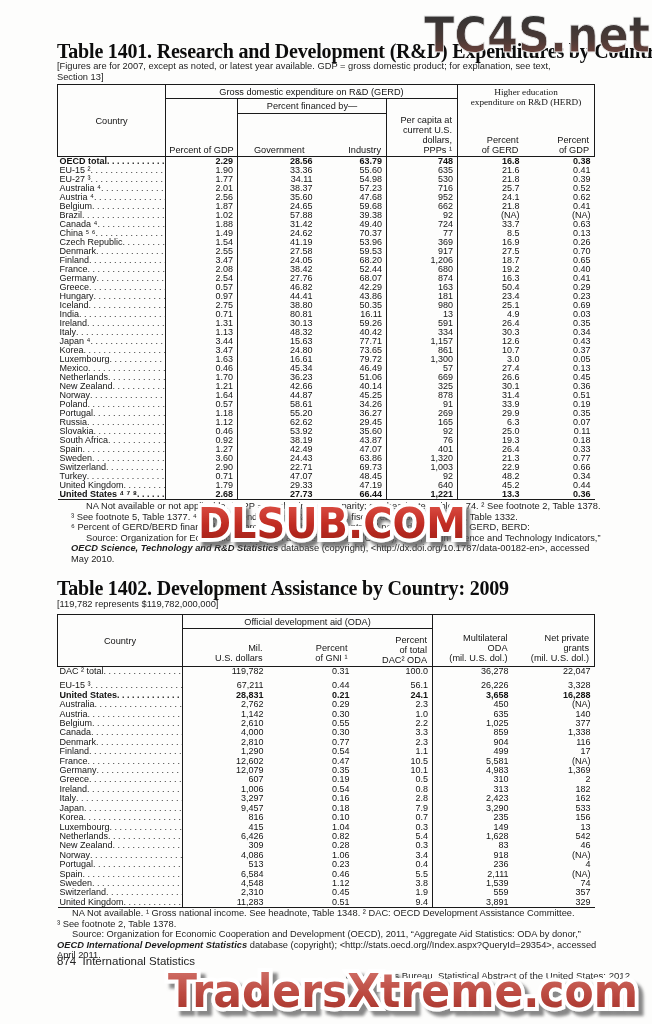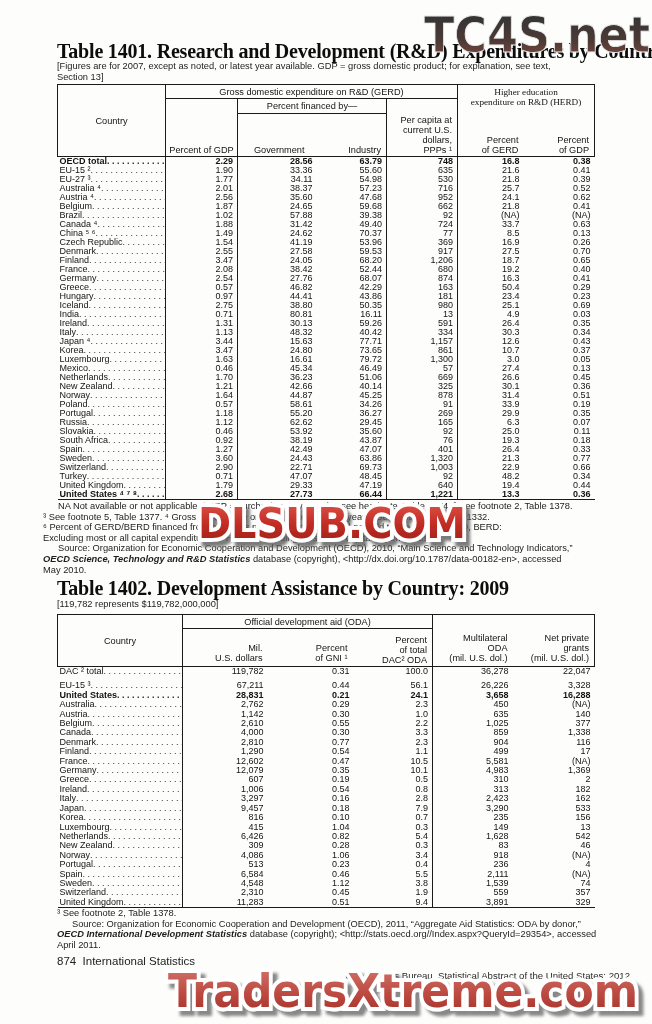--- a/index.html
+++ b/index.html
@@ -611,45 +611,44 @@
         <td class="c0">
           <div class="cc">
             <span class="nm">United Kingdom</span>
             <span class="dots"></span>
           </div>
         </td>
         <td class="num v0">1.79</td>
         <td class="num v1">29.33</td>
         <td class="num v2">47.19</td>
         <td class="num v3">640</td>
-        <td class="num v4">19.4</td>
+        <td class="num v4">45.2</td>
         <td class="num v5">0.44</td>
       </tr>
       <tr class="b">
         <td class="c0">
           <div class="cc">
             <span class="nm">United States ⁴ ⁷ ⁸</span>
             <span class="dots"></span>
           </div>
         </td>
         <td class="num v0">2.68</td>
         <td class="num v1">27.73</td>
         <td class="num v2">66.44</td>
         <td class="num v3">1,221</td>
         <td class="num v4">13.3</td>
         <td class="num v5">0.36</td>
       </tr>
     </tbody>
 </table>
 
-<div class="abs fn" style="left:43px;top:501px;">
+<div class="abs fn" style="left:71px;top:501px;">
   <div class="fnl indent">NA Not available or not applicable. ¹ PPP = purchasing power parity; see headnote, Table 1374. ² See footnote 2, Table 1378.</div>
   <div class="fnl">³ See footnote 5, Table 1377. ⁴ Gross expenditure on R&amp;D is for the fiscal year. ⁵ See footnote 4, Table 1332.</div>
   <div class="fnl">⁶ Percent of GERD/BERD financed from abroad is not shown; percents will not add to the total. ⁷ GERD, BERD:</div>
-  <div class="fnl">Excluding most or all capital expenditures. ⁸ HERD: Excluding most or all capital expenditures.</div>
   <div class="fnl indent">Source: Organization for Economic Cooperation and Development (OECD), 2010, “Main Science and Technology Indicators,”</div>
   <div class="fnl"><i>OECD Science, Technology and R&amp;D Statistics</i><span> database (copyright), &lt;http://dx.doi.org/10.1787/data-00182-en&gt;, accessed</span></div>
   <div class="fnl">May 2010.</div>
 </div>
 
 <div class="abs tbl-title" style="left:57px;top:577px;">
   <span>Table 1402.</span>
   <span>Development Assistance by Country: 2009</span>
 </div>
 <div class="abs headnote" style="left:57px;top:599px;width:537px;">[119,782 represents $119,782,000,000]</div>
@@ -1007,20 +1006,21 @@
         <td class="num v0">11,283</td>
         <td class="num v1">0.51</td>
         <td class="num v2">9.4</td>
         <td class="num v3">3,891</td>
         <td class="num v4">329</td>
       </tr>
     </tbody>
 </table>
 
 <div class="abs fn" style="left:57px;top:908px;">
+  <div class="fnl indent">NA Not available. ¹ Gross national income. See headnote, Table 1348. ² DAC: OECD Development Assistance Committee.</div>
   <div class="fnl">³ See footnote 2, Table 1378.</div>
   <div class="fnl indent">Source: Organization for Economic Cooperation and Development (OECD), 2011, “Aggregate Aid Statistics: ODA by donor,”</div>
   <div class="fnl"><i>OECD International Development Statistics</i><span> database (copyright); &lt;http://stats.oecd.org//Index.aspx?QueryId=29354&gt;, accessed</span></div>
   <div class="fnl">April 2011.</div>
 </div>
 
 <div class="abs pagefoot" style="left:57px;top:955px;">
   <span>874</span>&nbsp;
   <span>International Statistics</span>
 </div>

